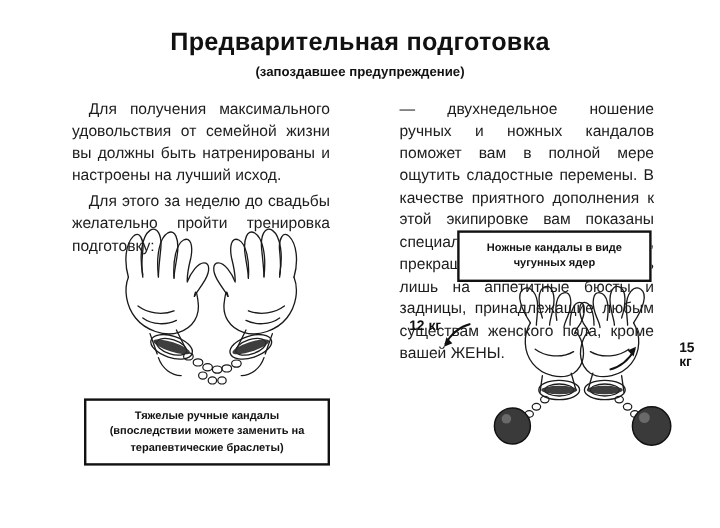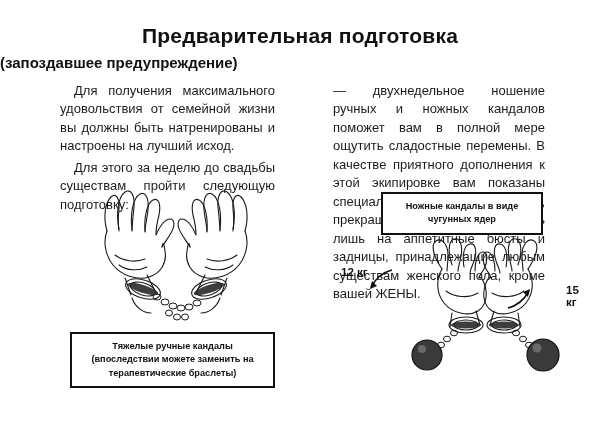--- a/index.html
+++ b/index.html
@@ -29,21 +29,22 @@
     font-size: 21px;
     font-weight: bold;
     letter-spacing: 0.2px;
     color: #111;
   }
   .subtitle {
     position: absolute;
     top: 54px;
     left: 0;
     width: 600px;
-    font-size: 15px;
+    text-align: center;
+    font-size: 11px;
     font-weight: bold;
     color: #111;
   }
   .col {
     position: absolute;
     font-size: 13px;
     line-height: 1.42;
     color: #1c1c1c;
     text-align: justify;
   }
@@ -116,21 +117,21 @@
 </head>
 <body>
 
 <div class="page">
 
   <div class="title">Предварительная подготовка</div>
   <div class="subtitle">(запоздавшее предупреждение)</div>
 
   <div class="col col-left">
     <p class="indent">Для получения максимального удовольствия от семейной жизни вы должны быть натренированы и настроены на лучший исход.</p>
-    <p class="indent">Для этого за неделю до свадьбы существам пройти следующую подготовку:</p>
+    <p class="indent">Для этого за неделю до свадьбы желательно пройти тренировка подготовку:</p>
   </div>
 
   <div class="col col-right">
     <p>— двухнедельное ношение ручных и ножных кандалов поможет вам в полной мере ощутить сладостные перемены. В качестве приятного дополнения к этой экипировке вам показаны специальные шоры для глаз, прекращающие попытки глядеть лишь на аппетитные бюсты и задницы, принадлежащие любым существам женского пола, кроме вашей ЖЕНЫ.</p>
   </div>
 
   <svg class="art art-left" width="200" height="160" viewBox="0 0 200 160">
     <g fill="none" stroke="#1a1a1a" stroke-width="1.1" stroke-linecap="round" stroke-linejoin="round">
 
       <path d="M22,46 C18,32 20,18 26,12 C31,7 35,14 34,24 C33,33 33,40 34,46"></path>

